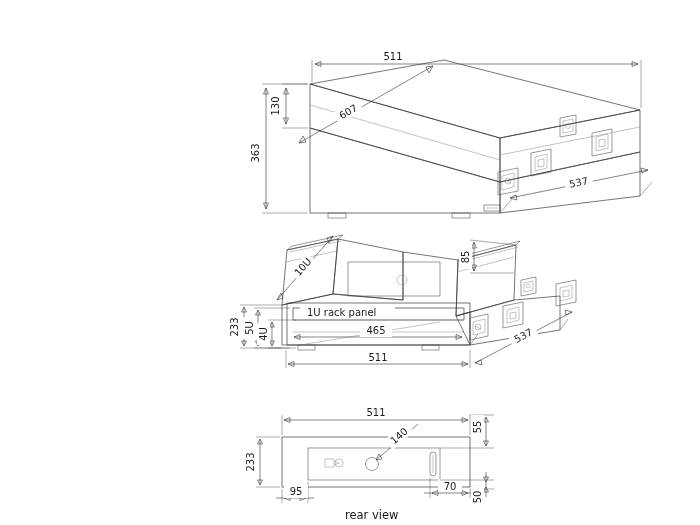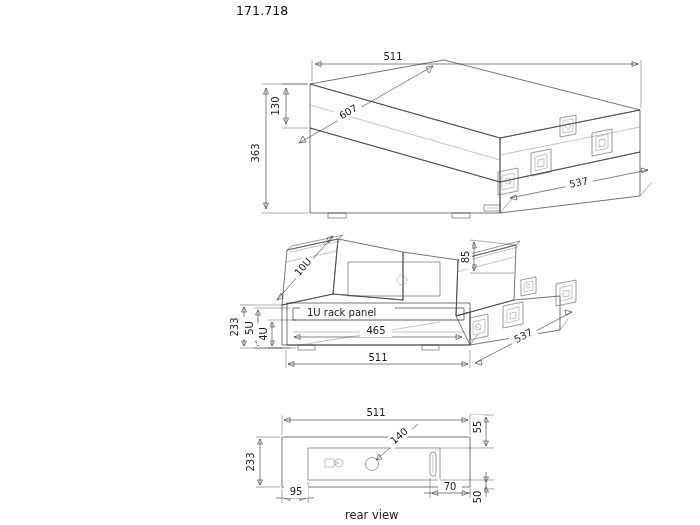--- a/index.html
+++ b/index.html
@@ -24,21 +24,20 @@
   .thin{stroke:#888;stroke-width:0.5;fill:none;}
   .ext{stroke:#555;stroke-width:0.5;fill:none;}
   .dimln{stroke:#333;stroke-width:0.6;fill:none;}
 </style>
 </head>
 <body>
 
 <div id="sheet">
 
   <div class="hdr">
-    <div>171.718</div>
   </div>
 
   <svg width="700" height="525" viewBox="0 0 700 525">
 
     <g>
 
       <path class="ln" d="M310,84 L444,60 L640,110 L500,138 Z" fill="#ffffff"></path>
 
       <path class="ln" d="M310,84 L310,128 L500,182 L500,138 Z" fill="#ffffff"></path>
 

